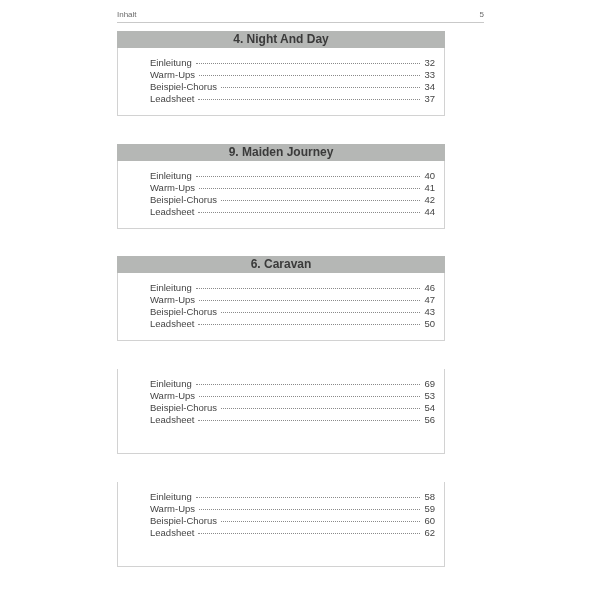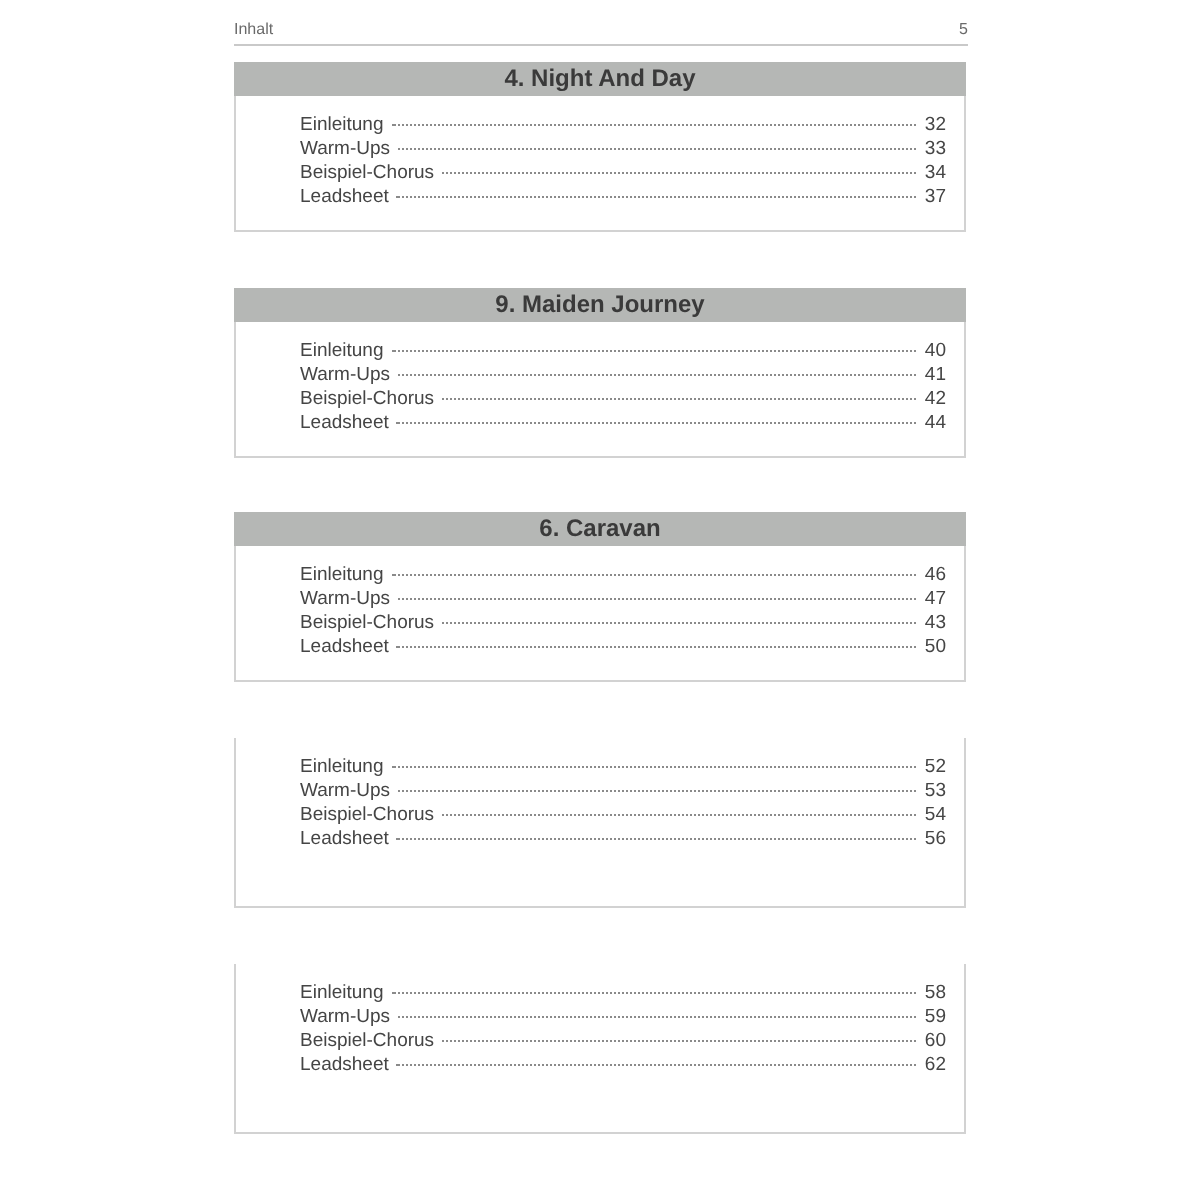--- a/index.html
+++ b/index.html
@@ -33,21 +33,21 @@
     .page-header .pagenum {
       position: absolute;
       right: 0;
       top: 2px;
       font-size: 8px;
       color: #6a6a6a;
     }
     .chapter {
       position: absolute;
       left: 117px;
-      width: 366px;
+      width: 328px;
       height: 85px;
       border: 1px solid #d2d2d2;
       border-top: none;
       box-sizing: border-box;
       background: #ffffff;
     }
     .chapter .title-bar {
       height: 17px;
       background: #b5b7b5;
       text-align: center;
@@ -173,21 +173,21 @@
       <span class="page">50</span>
     </div>
   </div>
 </div>
 
 <div class="chapter" style="top:369px;">
   <div class="entries">
     <div class="entry">
       <span class="label">Einleitung</span>
       <span class="leader"></span>
-      <span class="page">52</span>
+      <span class="page">69</span>
     </div>
     <div class="entry">
       <span class="label">Warm-Ups</span>
       <span class="leader"></span>
       <span class="page">53</span>
     </div>
     <div class="entry">
       <span class="label">Beispiel-Chorus</span>
       <span class="leader"></span>
       <span class="page">54</span>

